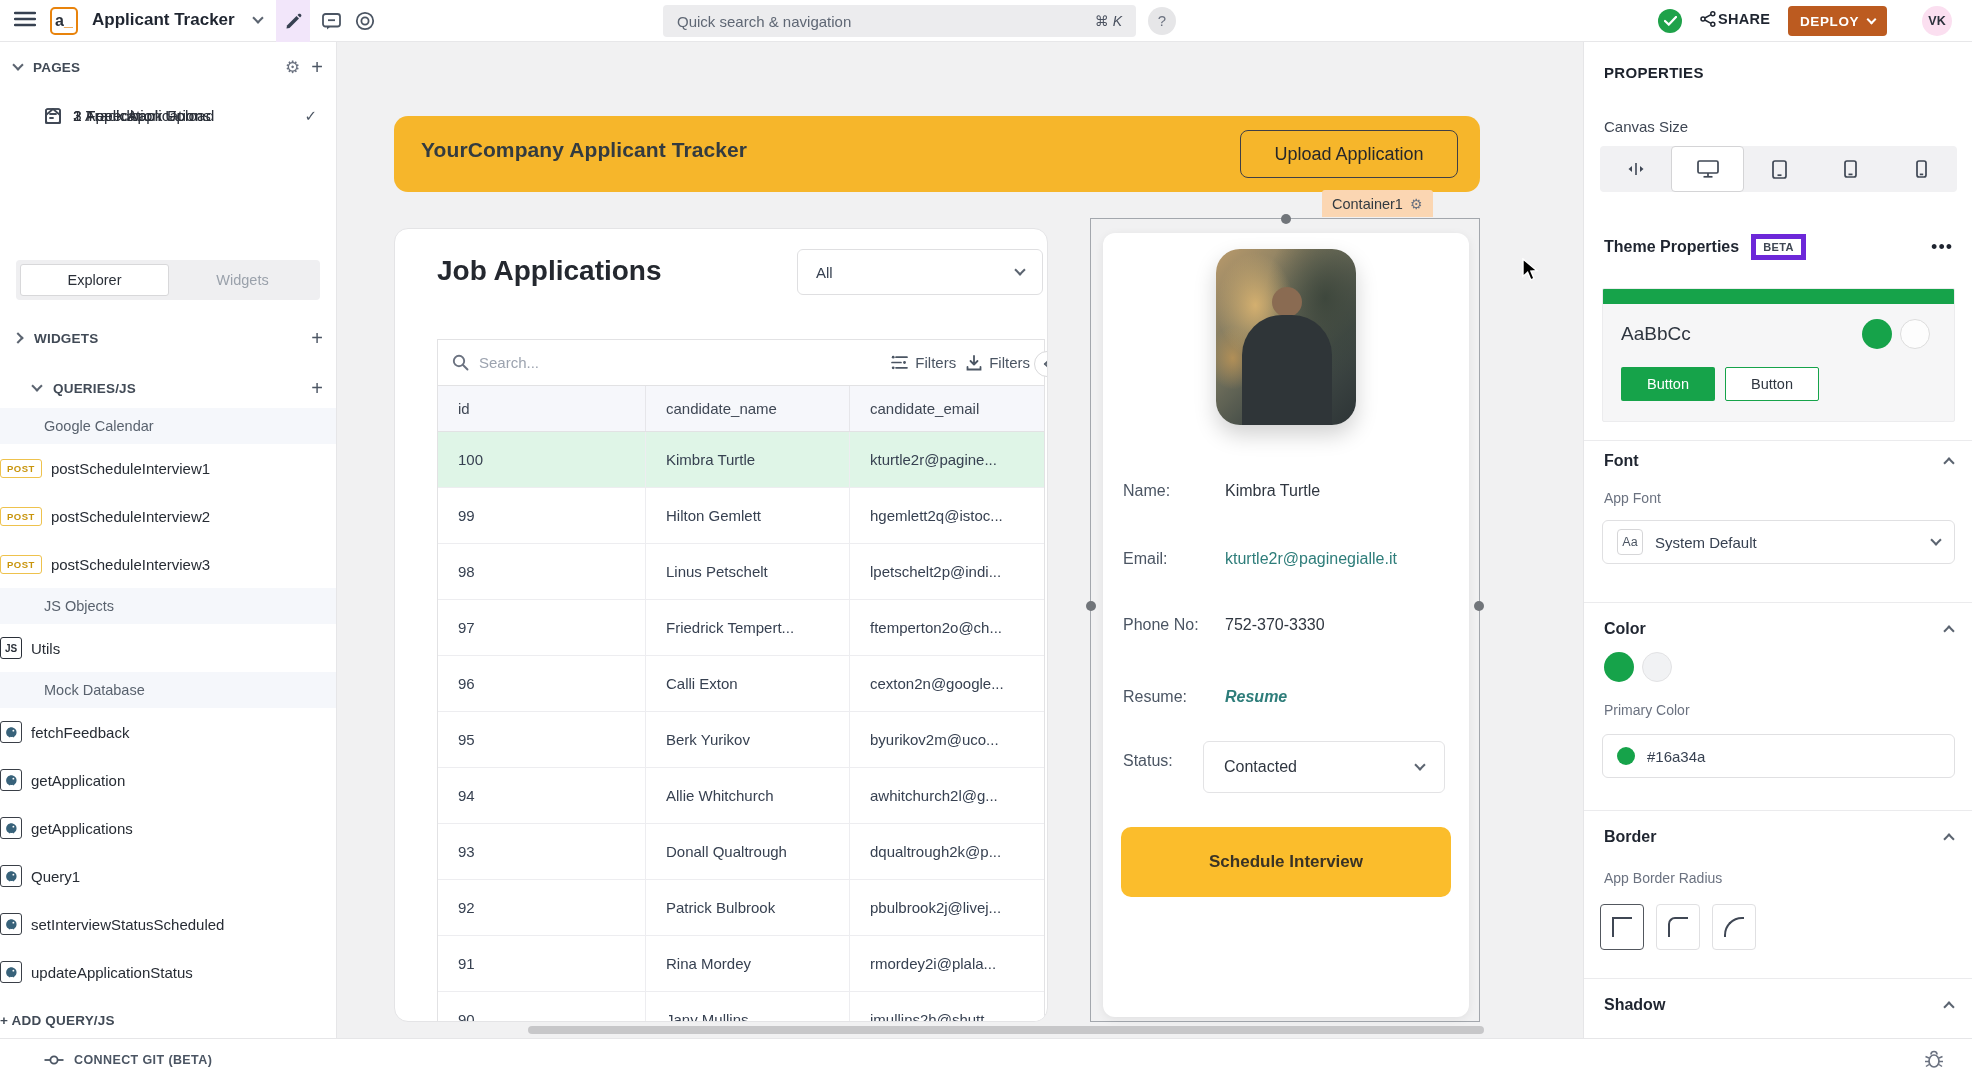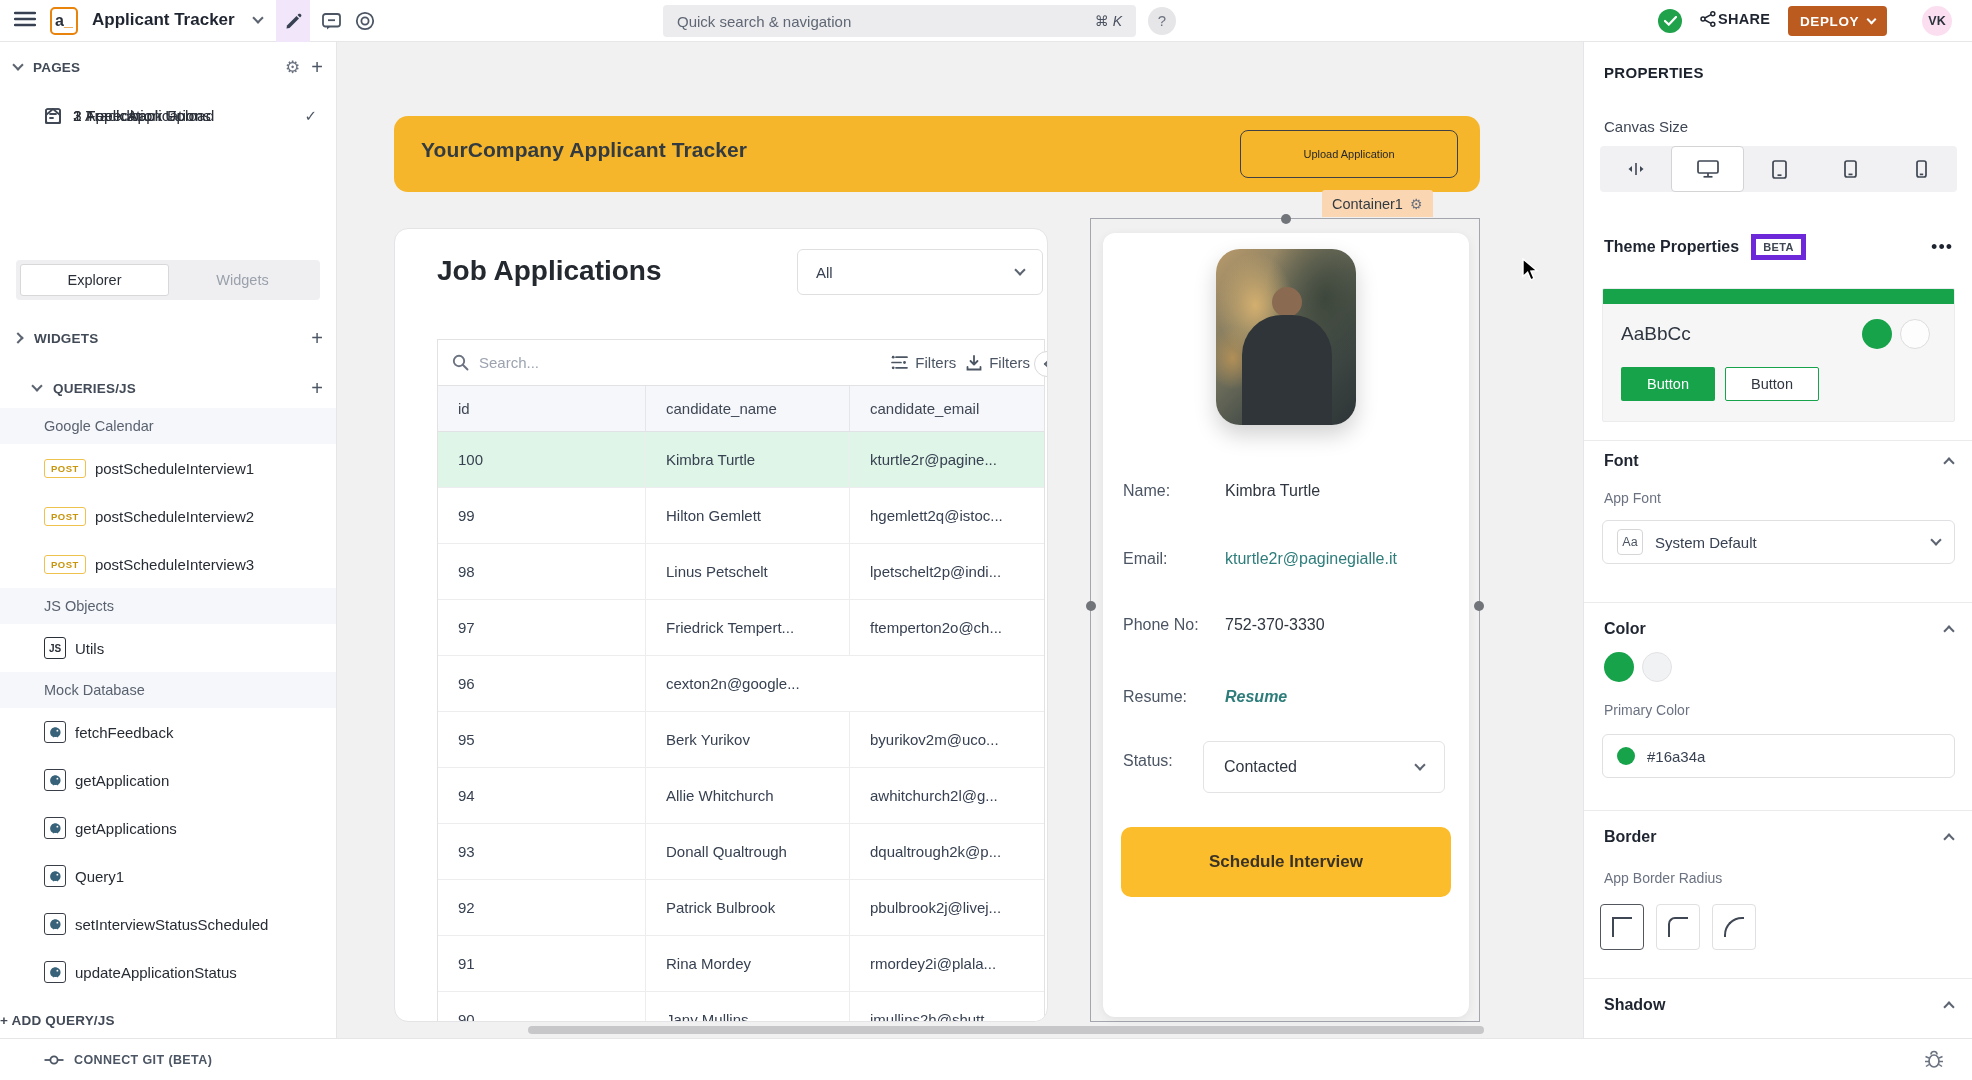--- a/index.html
+++ b/index.html
@@ -49,37 +49,37 @@
   .sb-tabs { position:absolute; left:16px; top:218px; width:304px; height:40px; background:#efeff1; border-radius:4px; padding:4px; display:flex; }
   .sb-tab { flex:1; border-radius:3px; font-size:14.5px; display:flex; align-items:center; justify-content:center; color:#9aa1ab; cursor:pointer; }
   .sb-tab.active { background:#fff; border:1px solid #d8d8da; color:#2a2f38; }
   .tree-row { height:40px; padding:0 14px; gap:12px; cursor:pointer; }
   .tree-row .plus { margin-left:auto; }
   .widgets-row { top:276px; }
   .queries-row { top:326px;padding-left:33px; }
   .explorer-list { position:absolute; left:0; top:366px; width:337px; }
   .x-row { display:flex; align-items:center; width:337px; cursor:pointer; }
   .x-row.group { height:36px; background:#f5f7fb; padding-left:44px; font-size:14.5px; color:#59626e; }
-  .x-row.item { height:48px; padding-left:44px; gap:9px; font-size:15px; color:#272c34; }
+  .x-row.item { height:48px; gap:9px; font-size:15px; color:#272c34; }
   .badge { display:inline-flex; align-items:center; justify-content:center; border-radius:3px; flex:none; }
   .badge.post { border:1.5px solid #eec24d; color:#c8940b; font-size:9.5px; font-weight:bold; letter-spacing:.5px; padding:3px 6px; }
   .badge.js { border:1.5px solid #2a2f38; color:#2a2f38; width:22px; height:22px; font-size:10px; font-weight:bold; }
   .badge.pg { border:1.5px solid #3a3f47; width:22px; height:22px; background:#fff; }
   .add-query { top:958px; height:40px; font-size:13.5px; font-weight:600; color:#414a56; letter-spacing:.2px; cursor:pointer; }
 
   
   .statusbar { position:absolute; left:0; top:1038px; width:1972px; height:42px; background:#fff; border-top:1px solid #e6e6e8; z-index:30; }
   .git-connect { position:absolute; left:44px; top:0; height:42px; display:flex; align-items:center; gap:10px; font-size:12.5px; font-weight:600; letter-spacing:.4px; color:#4b5563; cursor:pointer; }
   .debug-btn { position:absolute; left:1924px; top:10px; }
 
   
   .canvas { position:absolute; left:337px; top:42px; width:1246px; height:996px; background:#f1f1f2; overflow:hidden; }
   .banner { position:absolute; left:57px; top:74px; width:1086px; height:76px; background:#f6b62b; border-radius:14px; }
   .banner-title { position:absolute; left:27px; top:22px; font-size:21px; font-weight:bold; color:#333b40; letter-spacing:.1px; }
-  .upload-btn { position:absolute; right:22px; top:14px; width:218px; height:48px; border:1.6px solid #3f3f46; border-radius:8px; display:flex; align-items:center; justify-content:center; font-size:11px; color:#27272a; cursor:pointer; }
+  .upload-btn { position:absolute; right:22px; top:14px; width:218px; height:48px; border:1.6px solid #3f3f46; border-radius:8px; display:flex; align-items:center; justify-content:center; font-size:18px; color:#27272a; cursor:pointer; }
 
   
   .table-card { position:absolute; left:57px; top:186px; width:654px; height:794px; background:#fff; border:1px solid #e4e4e6; border-radius:14px; overflow:hidden; }
   .table-title { position:absolute; left:42px; top:26px; font-size:28px; font-weight:bold; color:#24282f; }
   .all-select { position:absolute; right:4px; top:20px; width:246px; height:46px; border:1px solid #dfdfe1; border-radius:6px; background:#fff; display:flex; align-items:center; padding:0 18px; font-size:15px; color:#374151; cursor:pointer; }
   .all-select .chev { margin-left:auto; }
   .table-box { position:absolute; left:42px; top:110px; width:608px; height:700px; border:1px solid #e2e2e4; }
   .search-row { height:46px; display:flex; align-items:center; padding:0 14px; gap:10px; border-bottom:1px solid #e2e2e4; }
   .search-row input { border:none; outline:none; font-size:15px; color:#374151; width:190px; background:transparent; font-family:inherit; }
   .search-row input::placeholder { color:#9ca3af; }
@@ -478,20 +478,21 @@
             </div>
 
             <div class="trow">
               <div class="td">97</div>
               <div class="td">Friedrick Tempert...</div>
               <div class="td">ftemperton2o@ch...</div>
             </div>
 
             <div class="trow">
               <div class="td">96</div>
+              <div class="td">Calli Exton</div>
               <div class="td">cexton2n@google...</div>
             </div>
 
             <div class="trow">
               <div class="td">95</div>
               <div class="td">Berk Yurikov</div>
               <div class="td">byurikov2m@uco...</div>
             </div>
 
             <div class="trow">

